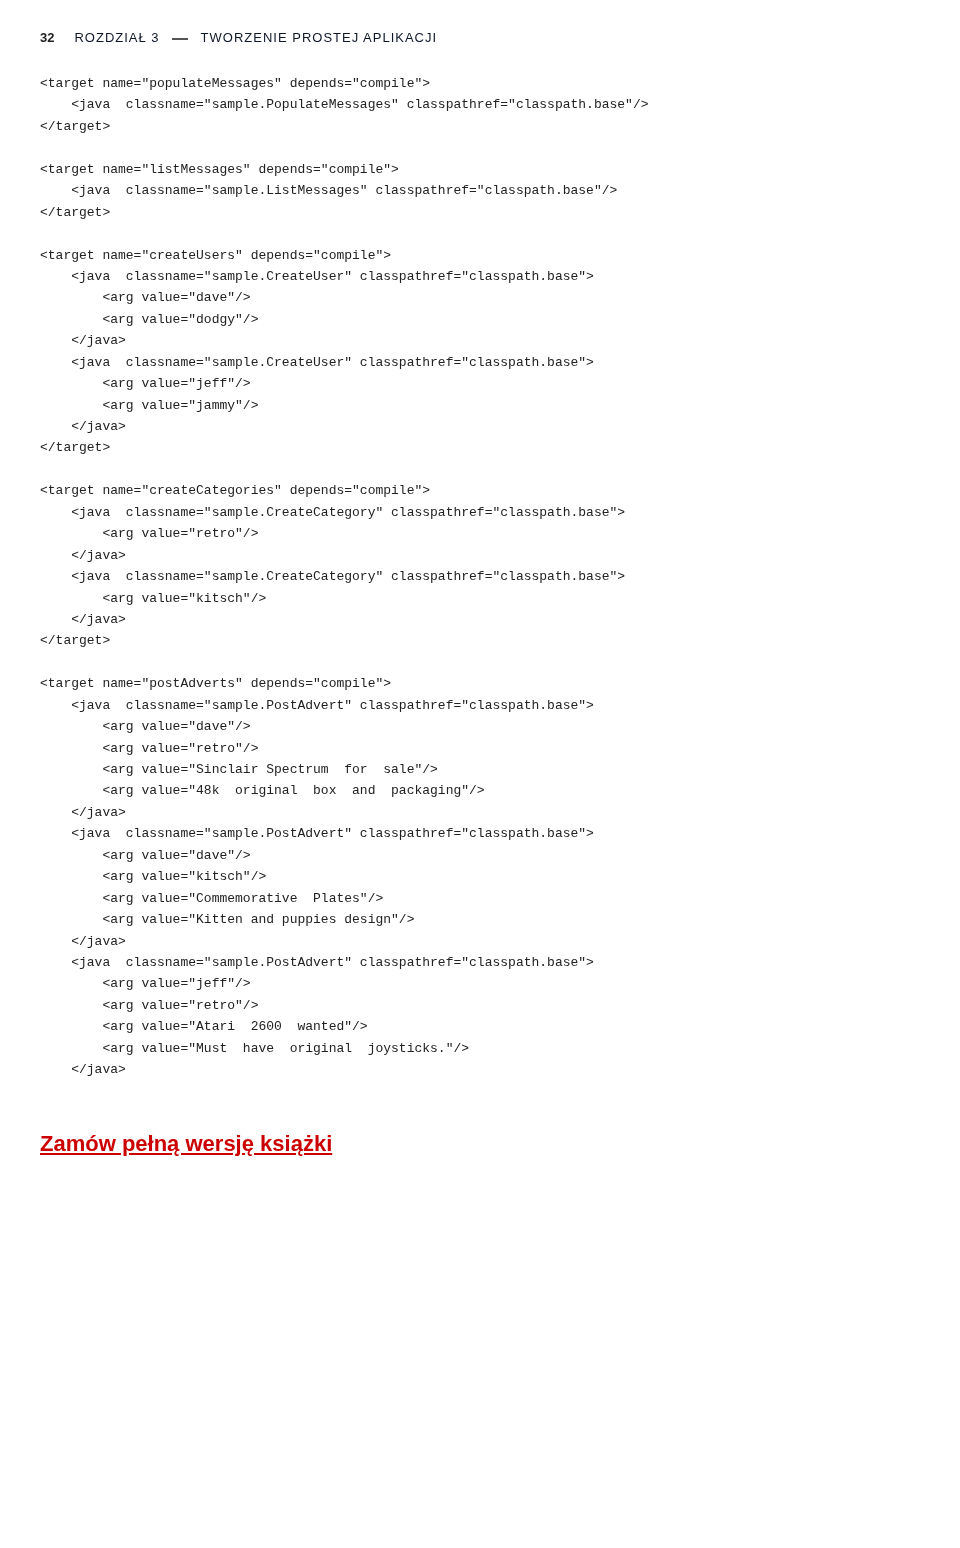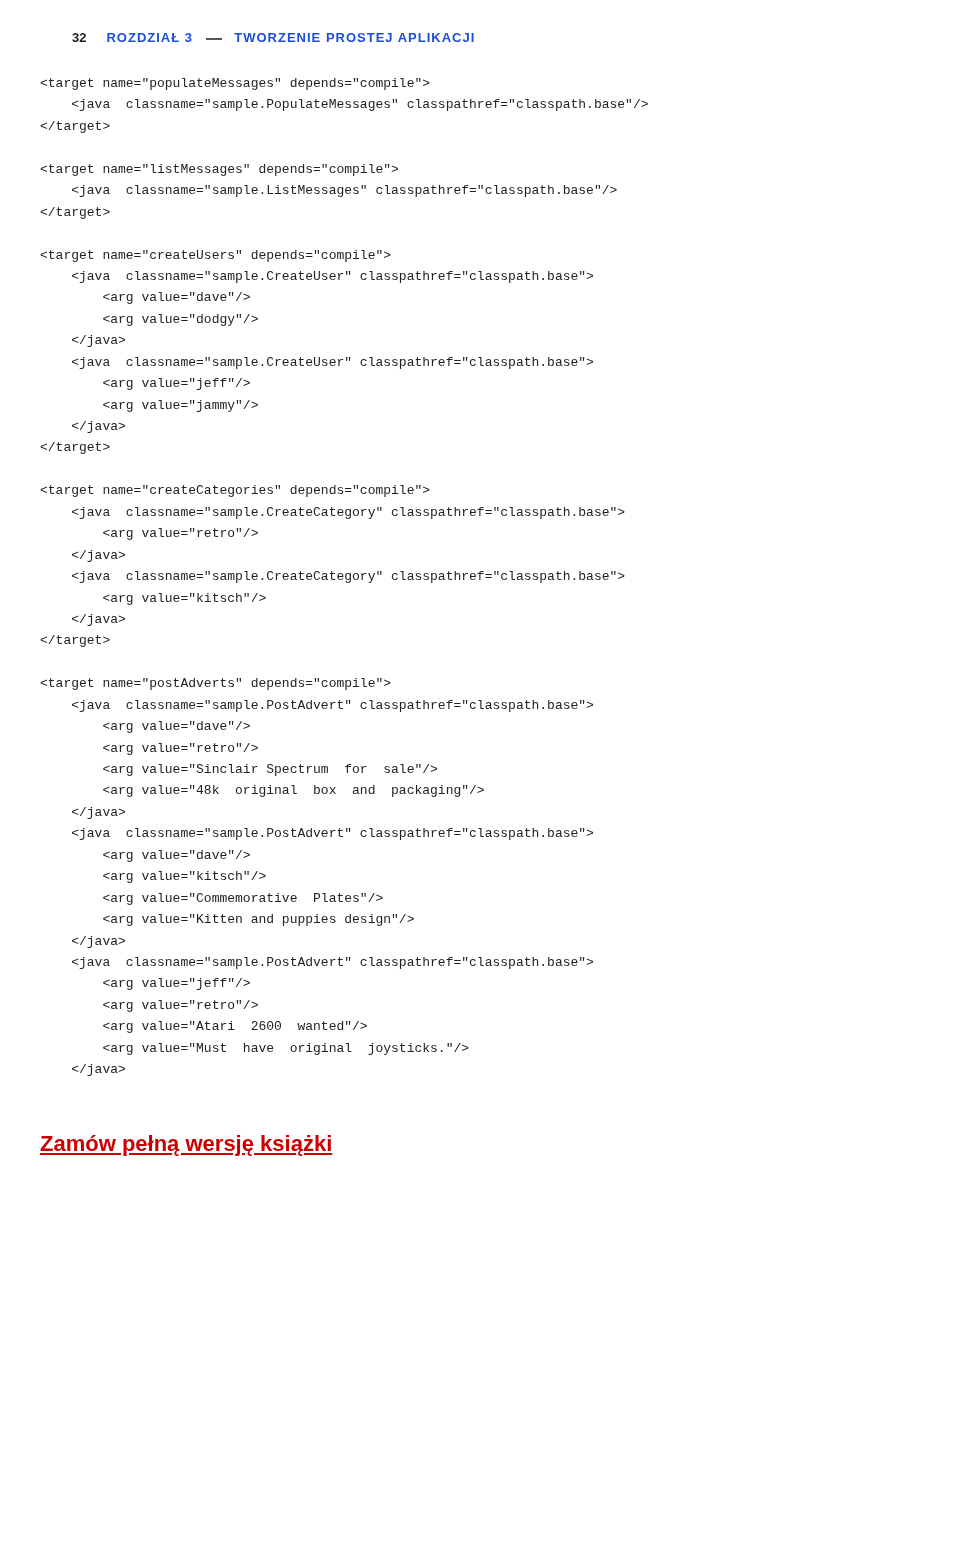--- a/index.html
+++ b/index.html
@@ -16,36 +16,35 @@
       width: 960px;
       min-height: 1548px;
       padding: 30px 40px 40px 40px;
     }
 
     .page-header {
       display: flex;
       align-items: center;
       margin-bottom: 28px;
       border-bottom: none;
-      margin-left: 32px;
     }
 
     .page-number {
       font-size: 13px;
       font-weight: bold;
       font-family: Arial, sans-serif;
       color: #222;
       margin-right: 20px;
     }
 
     .page-title {
       font-size: 13px;
-      font-weight: bold;
+      font-weight: normal;
       font-family: Arial, sans-serif;
-      color: #1d4ed8;
+      color: #0f172a;
       letter-spacing: 1px;
       text-transform: uppercase;
     }
 
     .title-separator {
       display: inline-block;
       width: 16px;
       height: 2px;
       background: #555;
       vertical-align: middle;

